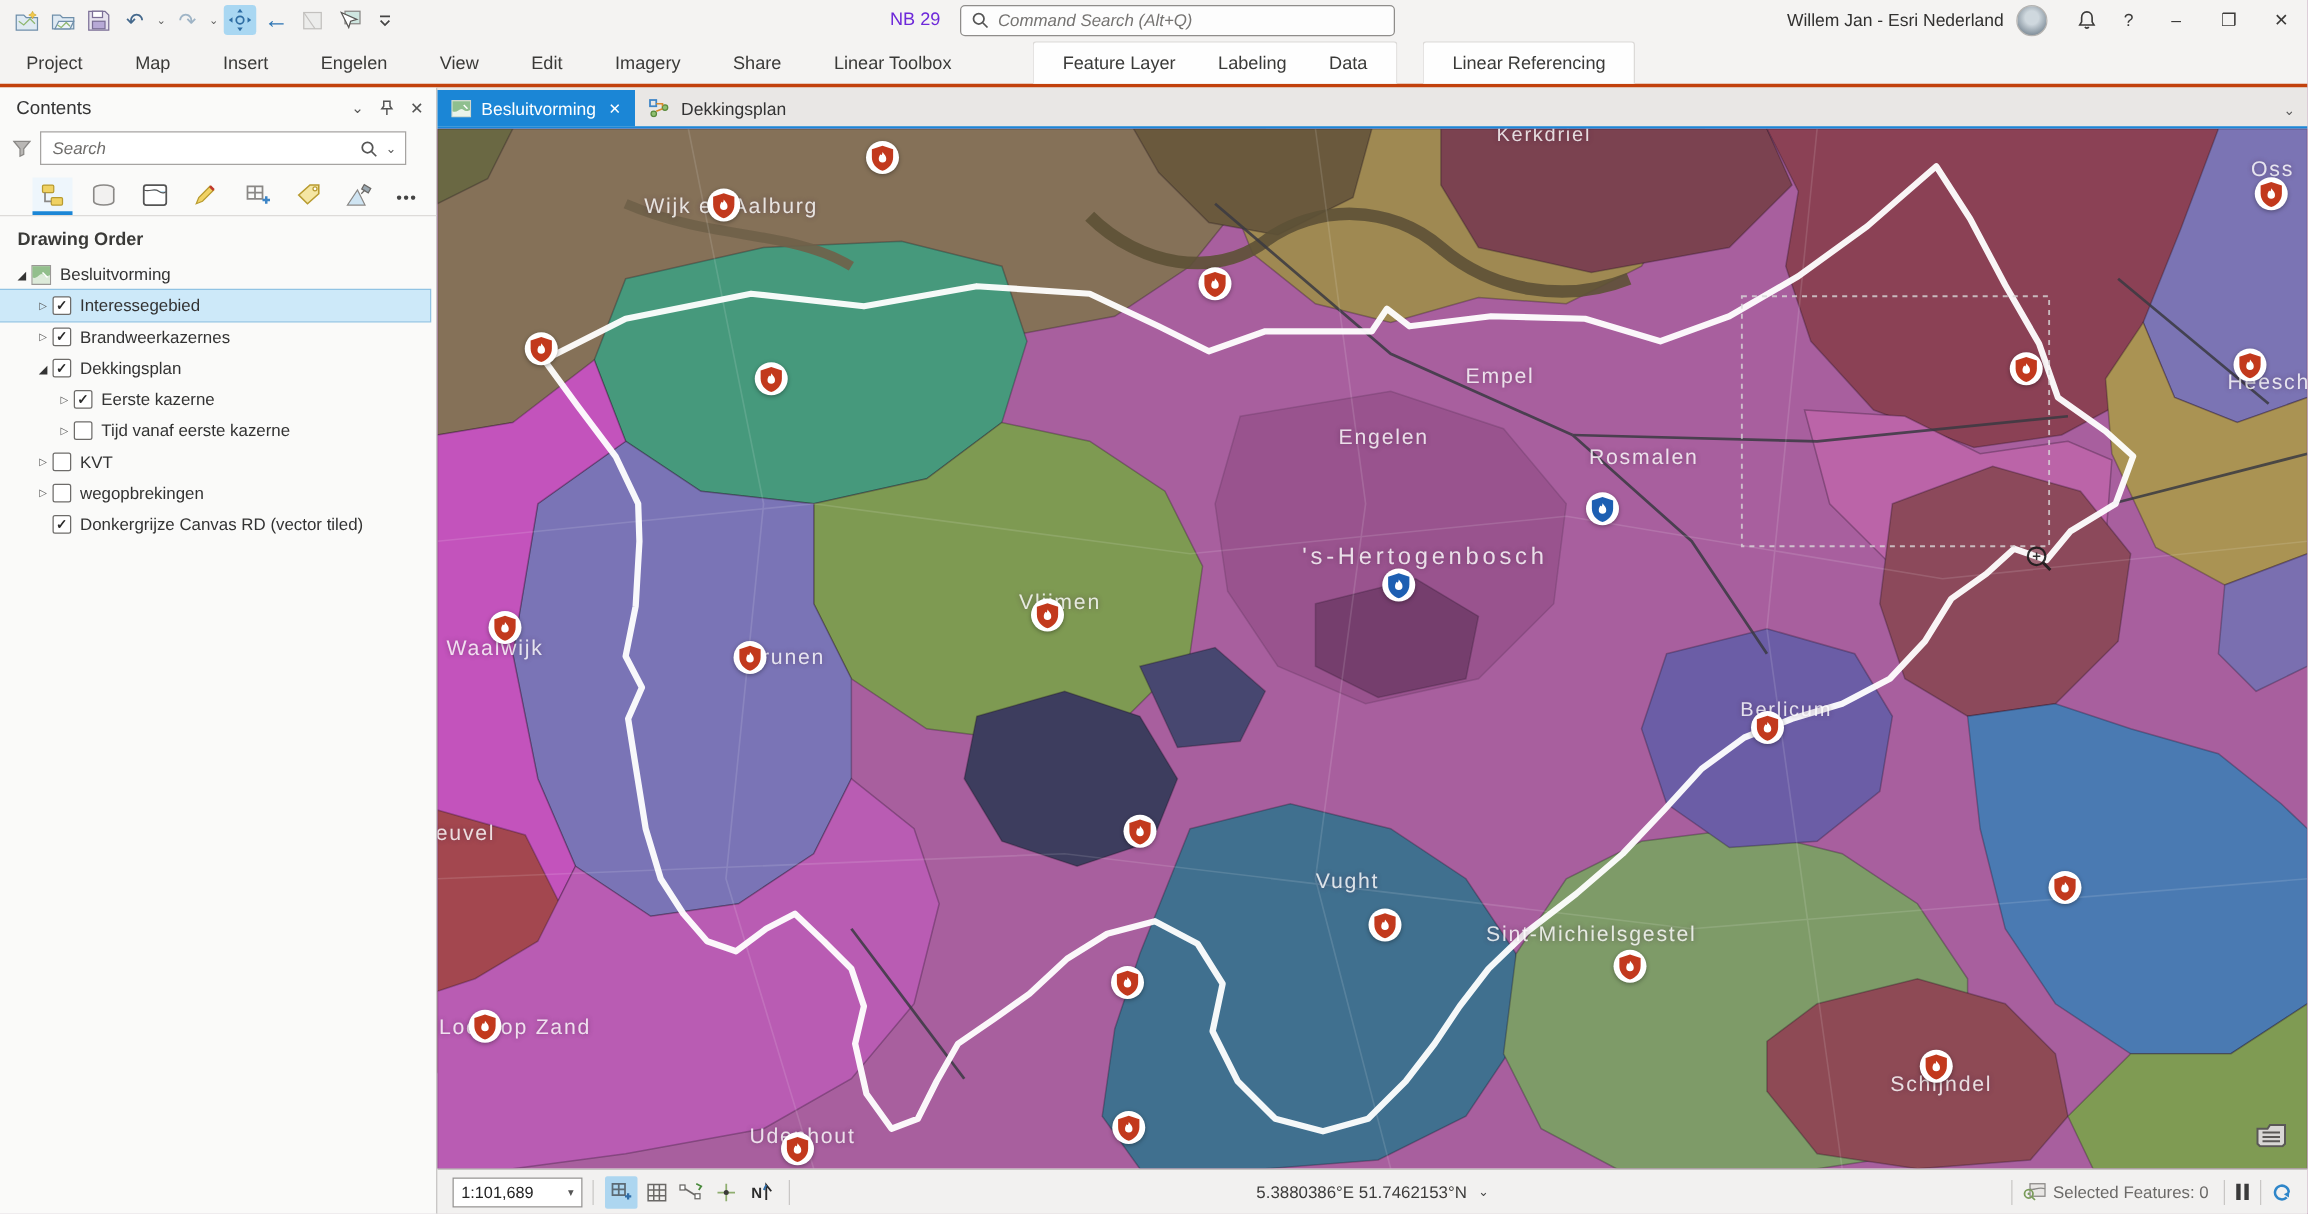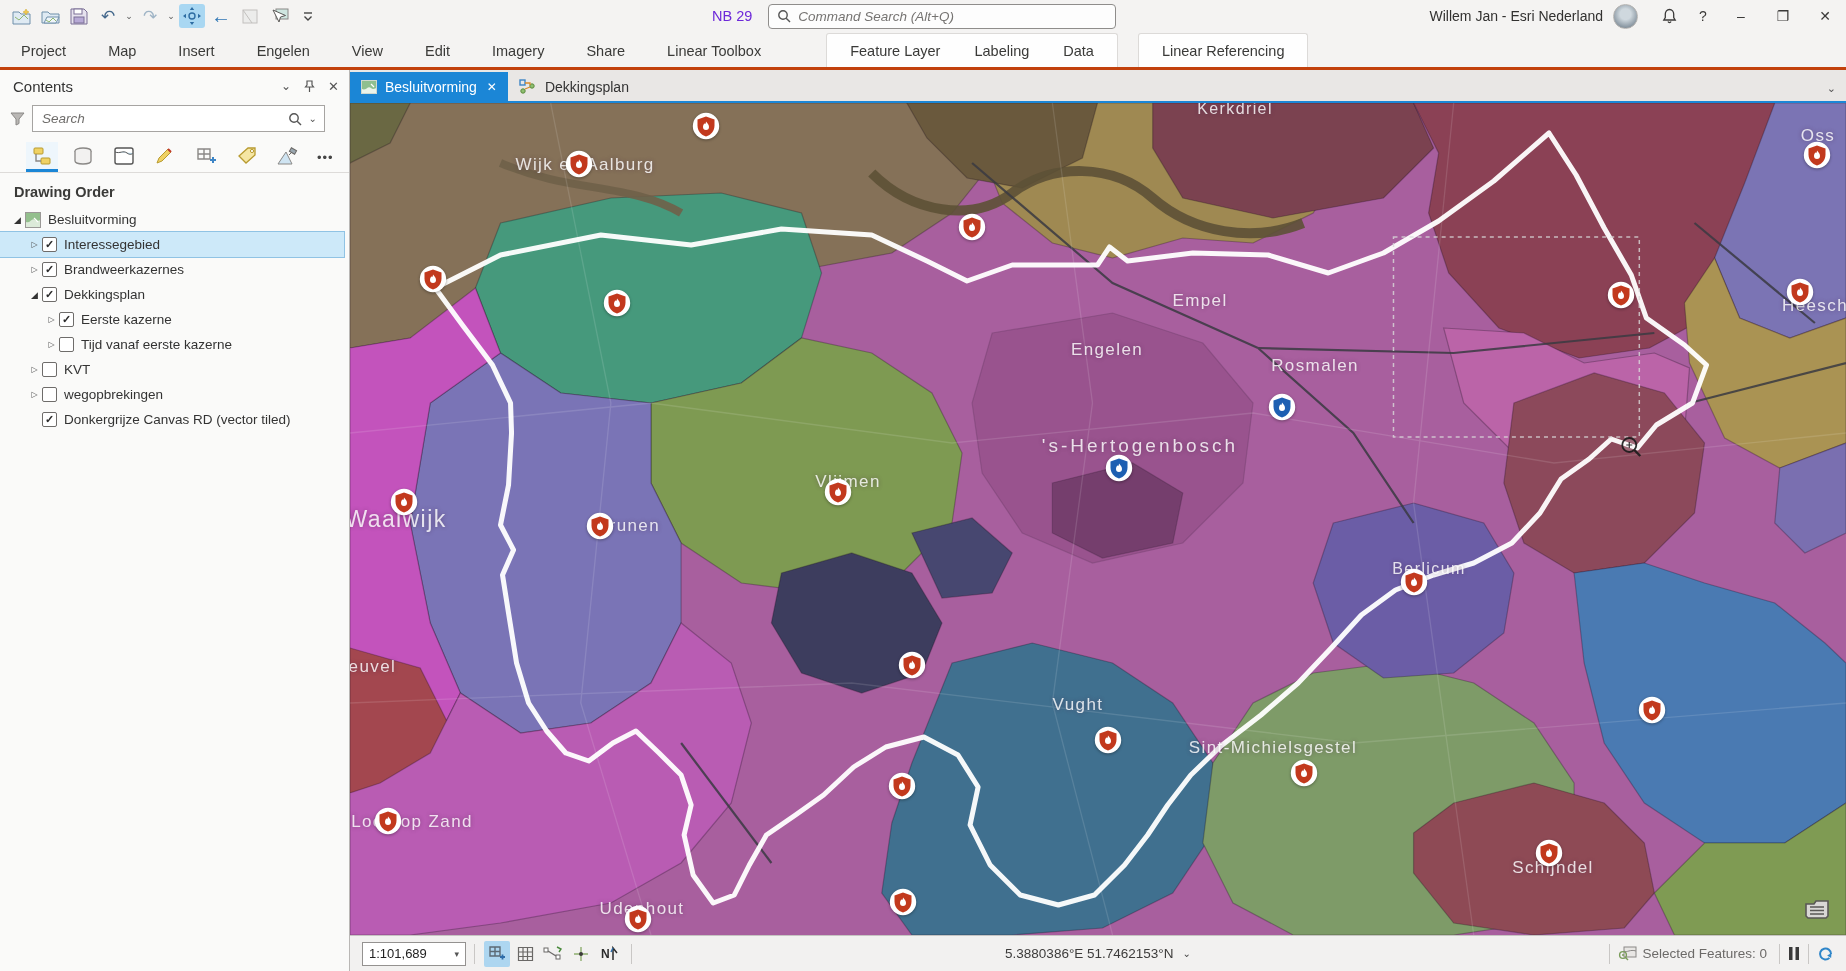--- a/index.html
+++ b/index.html
@@ -411,21 +411,21 @@
       </svg>
       <div class="overlay" id="map-labels">
           <div class="map-label" style="left: 885px; top: 6px; font-size: 16px;">Kerkdriel</div>
           <div class="map-label" style="left: 1468px; top: 33px; font-size: 17px;">Oss</div>
           <div class="map-label" style="left: 235px; top: 62px; font-size: 17px;">Wijk en Aalburg</div>
           <div class="map-label" style="left: 850px; top: 198px; font-size: 17px;">Empel</div>
           <div class="map-label" style="left: 757px; top: 247px; font-size: 17px;">Engelen</div>
           <div class="map-label" style="left: 965px; top: 263px; font-size: 17px;">Rosmalen</div>
           <div class="map-label" style="left: 790px; top: 343px; font-size: 19px; letter-spacing: 3px;">'s-Hertogenbosch</div>
           <div class="map-label" style="left: 498px; top: 379px; font-size: 17px;">Vlijmen</div>
-          <div class="map-label" style="left: 46px; top: 416px; font-size: 23px;">Waalwijk</div>
+          <div class="map-label" style="left: 46px; top: 416px; font-size: 17px;">Waalwijk</div>
           <div class="map-label" style="left: 278px; top: 423px; font-size: 17px;">Drunen</div>
           <div class="map-label" style="left: 1079px; top: 466px; font-size: 16px;">Berlicum</div>
           <div class="map-label" style="left: 1465px; top: 203px; font-size: 17px;">Heesch</div>
           <div class="map-label" style="left: 17px; top: 564px; font-size: 17px;">heuvel</div>
           <div class="map-label" style="left: 728px; top: 602px; font-size: 17px;">Vught</div>
           <div class="map-label" style="left: 923px; top: 645px; font-size: 17px;">Sint-Michielsgestel</div>
           <div class="map-label" style="left: 62px; top: 719px; font-size: 17px;">Loon op Zand</div>
           <div class="map-label" style="left: 1203px; top: 765px; font-size: 17px;">Schijndel</div>
           <div class="map-label" style="left: 292px; top: 806px; font-size: 17px;">Udenhout</div>
         </div>

